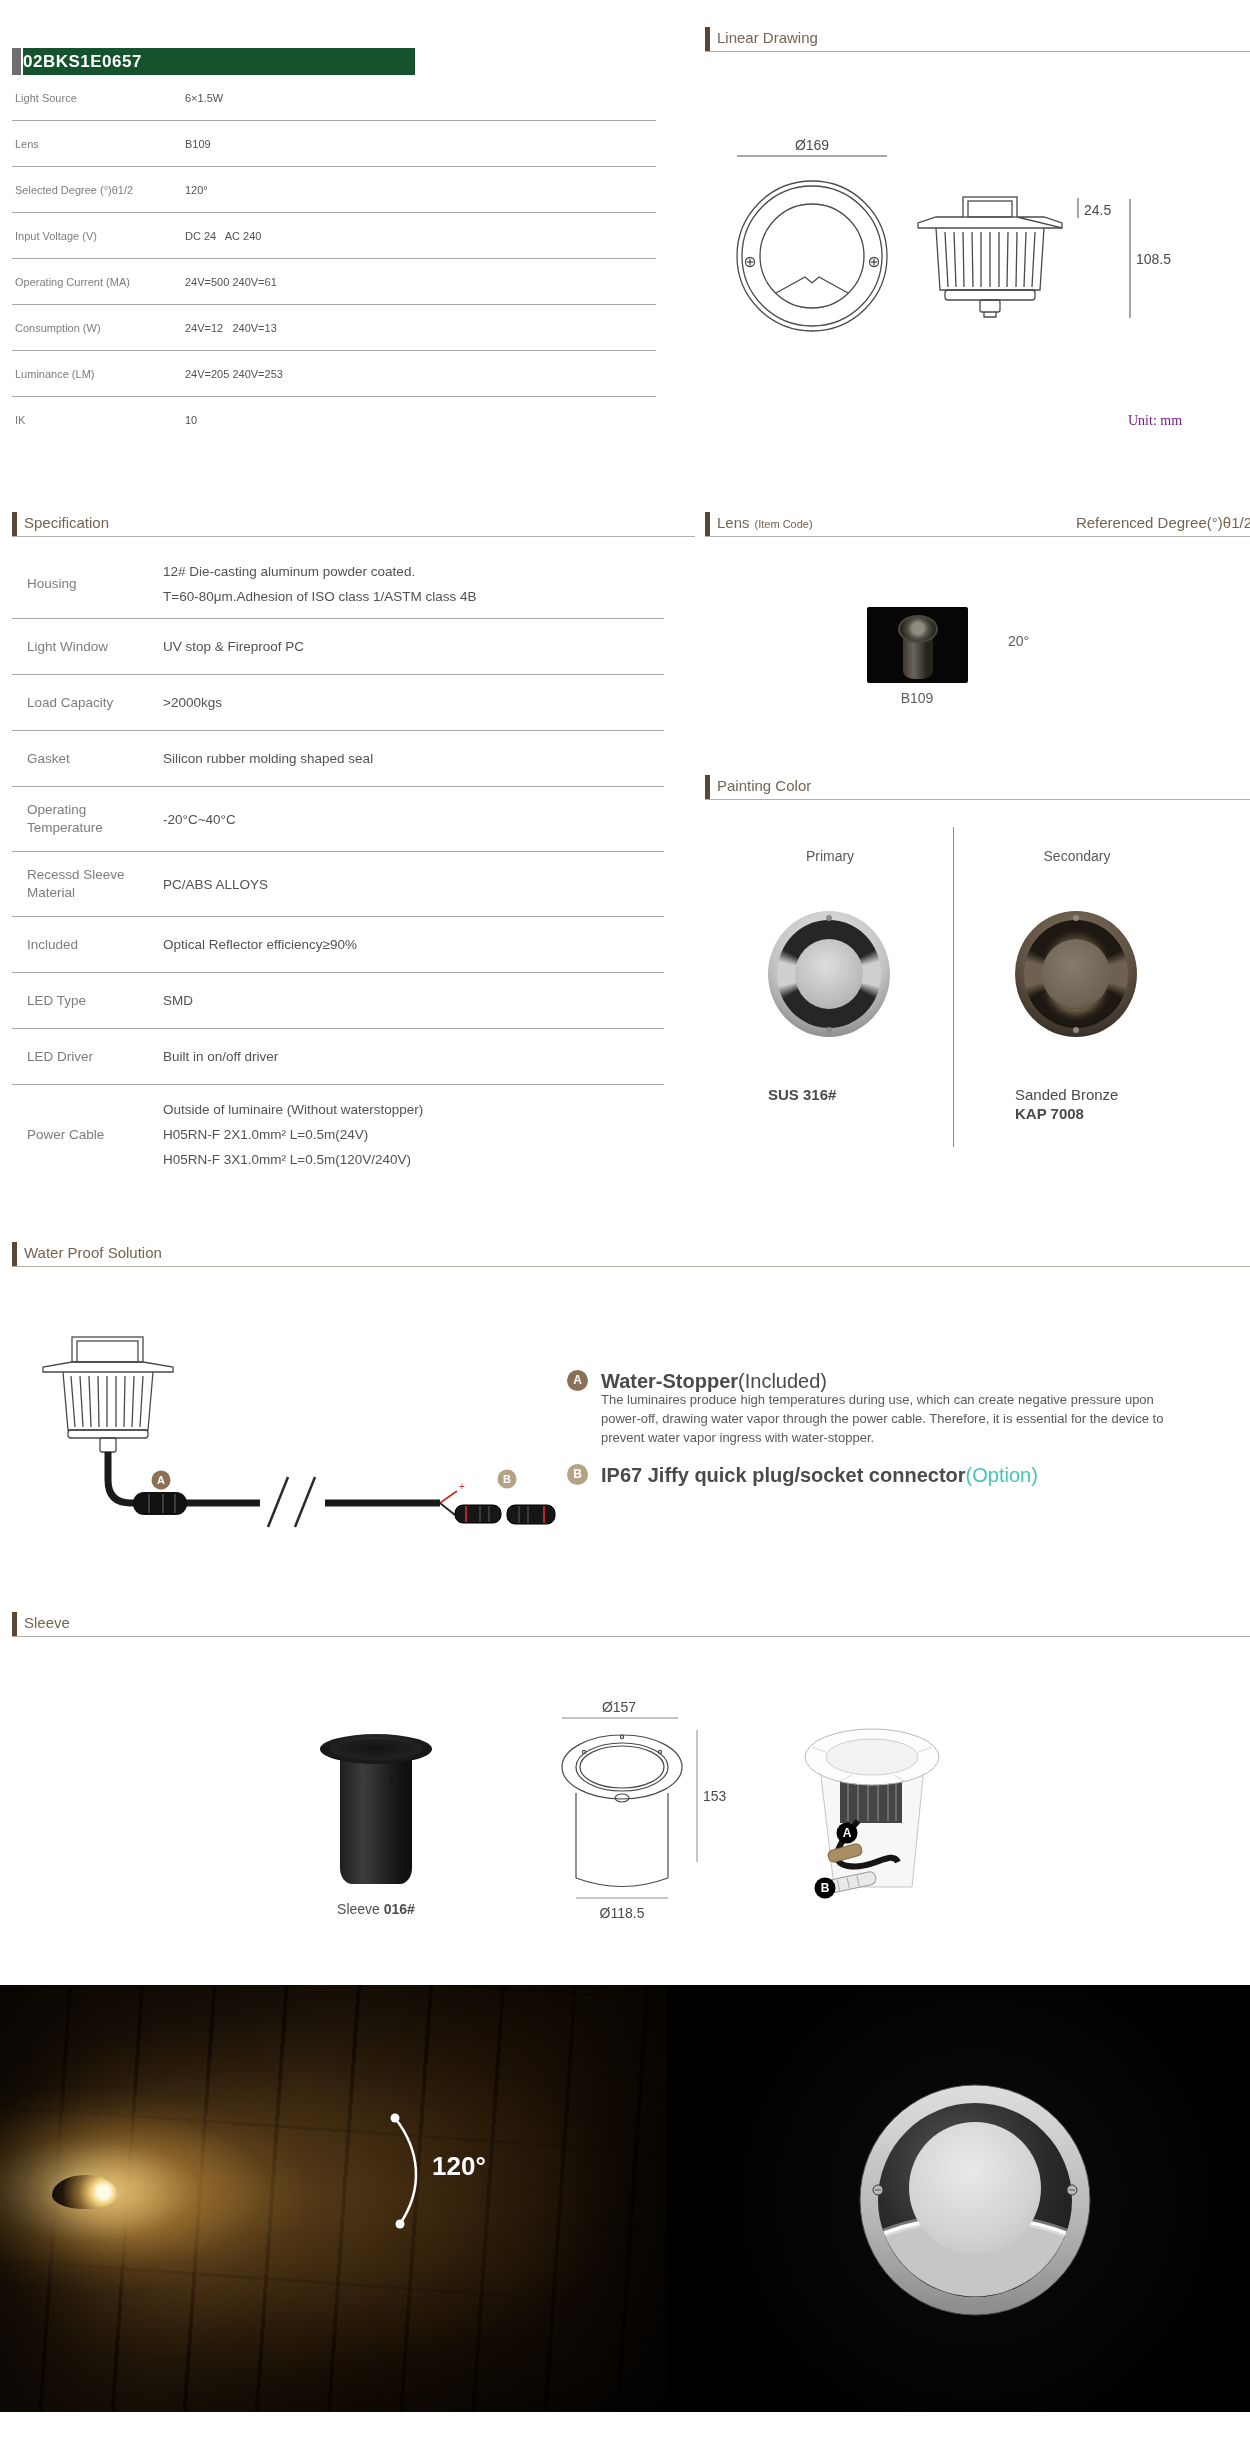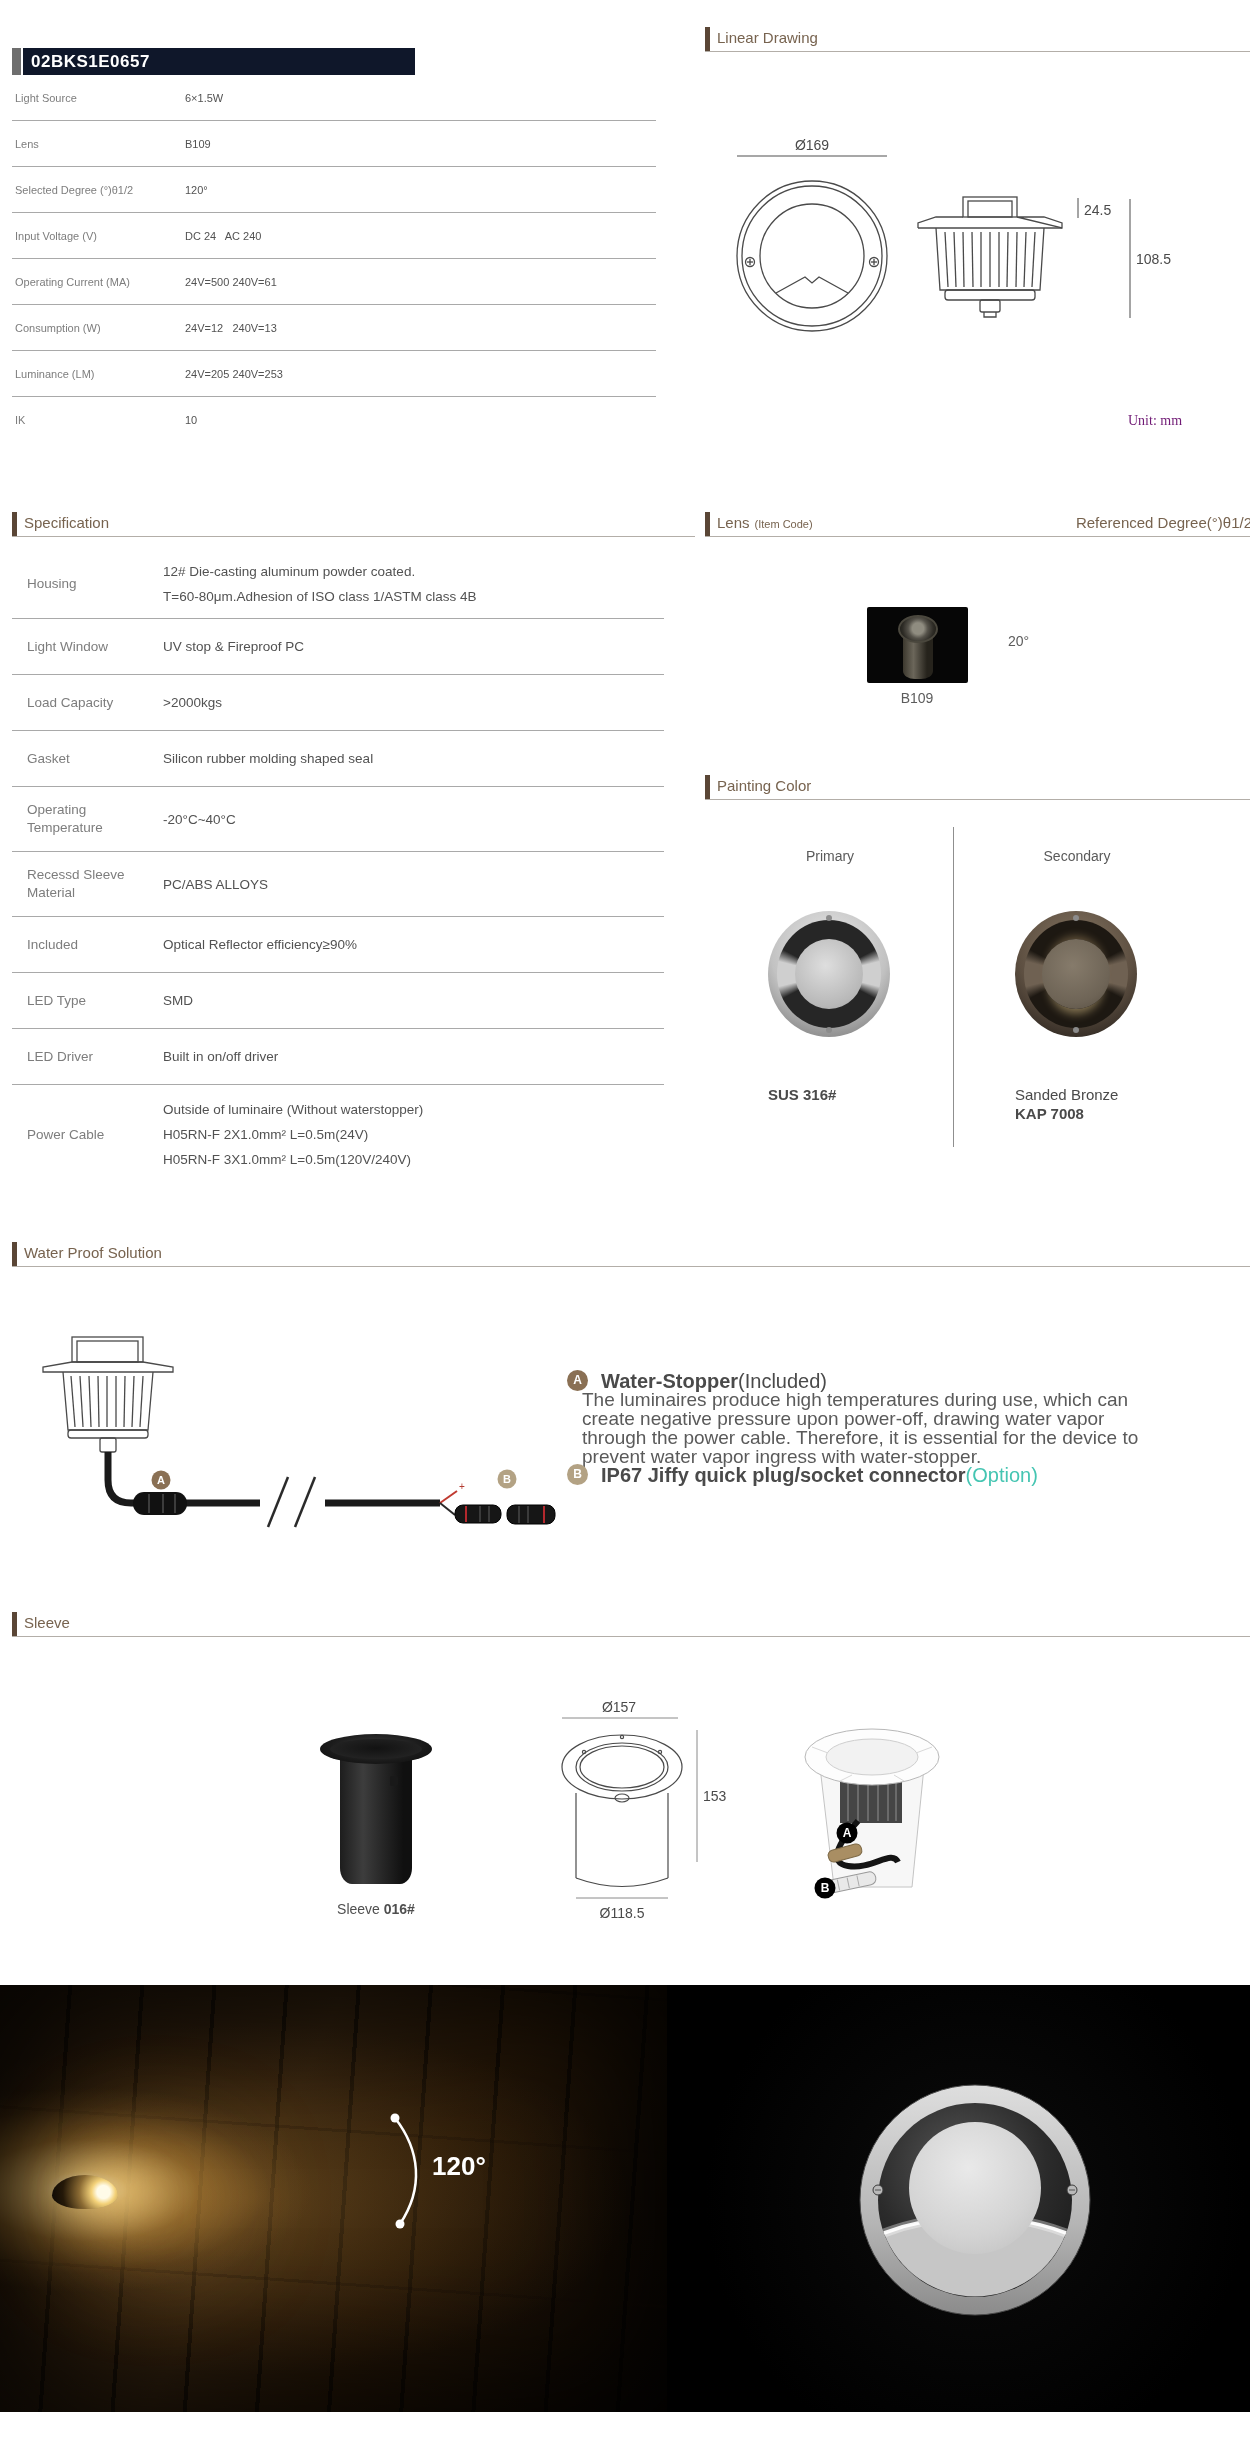--- a/index.html
+++ b/index.html
@@ -7,22 +7,22 @@
         font-family:"Liberation Sans","DejaVu Sans",sans-serif;color:#555;}
   
   .sec-head{position:absolute;display:flex;align-items:baseline;border-bottom:1px solid #b3aea8;
             padding:2px 0 5px 12px;color:#77634f;font-size:15px;}
   .sec-head::before{content:'';position:absolute;left:0;top:0;bottom:0;width:5px;background:#5a4636;}
   .sec-head .suffix{font-size:11px;margin-left:5px;color:#77634f;}
   .sec-head .right{margin-left:auto;font-size:15px;color:#77634f;}
   
   .code-bar{position:absolute;left:12px;top:48px;width:403px;height:27px;display:flex;}
   .code-lead{width:9px;height:27px;background:#6e6e6e;margin-right:2px;}
-  .code-body{flex:1;background:#0f172a;color:#fff;font-weight:bold;font-size:17px;line-height:27px;
-             padding-left:8px;letter-spacing:.5px;}
+  .code-body{flex:1;background:#14532d;color:#fff;font-weight:bold;font-size:17px;line-height:27px;
+             letter-spacing:.5px;}
   
   .qtable{position:absolute;left:12px;top:75px;width:644px;}
   .qrow{display:flex;align-items:center;height:45px;border-bottom:1px solid #a9a9a9;font-size:11px;}
   .qrow:last-child{border-bottom:none;}
   .qlabel{flex:0 0 170px;padding-left:3px;color:#7d7d7d;}
   .qval{flex:1;color:#525252;white-space:pre;}
   
   .stable{position:absolute;left:12px;top:550px;width:652px;}
   .srow{display:flex;align-items:center;border-bottom:1px solid #a9a9a9;font-size:13.5px;padding:15px 0;}
   .srow:last-child{border-bottom:none;}
@@ -55,21 +55,21 @@
   .pc-secondary .disc{background:radial-gradient(circle at 45% 38%,#867b6b,#6e6456 65%,#544b3f);
      box-shadow:0 12px 10px -7px rgba(255,226,160,.45),0 -9px 8px -6px rgba(255,216,150,.3);}
   .pc-caption{position:absolute;font-size:15px;color:#4a4a4a;}
   .pc-divider{position:absolute;left:953px;top:827px;width:1px;height:320px;background:#8f8f8f;}
   
   .wp-badge{position:absolute;width:21px;height:21px;border-radius:50%;color:#fff;font-weight:bold;
             font-size:12px;text-align:center;line-height:21px;}
   .wp-head{position:absolute;left:601px;width:600px;font-size:20px;font-weight:bold;color:#4a4a4a;}
   .wp-head .normal{font-weight:normal;}
   .wp-head .option{font-weight:normal;color:#45c5b2;}
-  .wp-body{position:absolute;left:582px;width:585px;font-size:19px;line-height:19px;color:#5a5a5a;}
+  .wp-body{position:absolute;left:601px;width:585px;font-size:13px;line-height:19px;color:#5a5a5a;}
   
   .sleeve-photo{position:absolute;left:320px;top:1734px;width:112px;height:156px;}
   .sleeve-body{position:absolute;left:20px;top:16px;width:72px;height:134px;
      background:linear-gradient(90deg,#1d1d1d,#3d3d3d 32%,#262626 60%,#101010 88%);
      border-radius:4px 4px 12px 12px/4px 4px 16px 16px;}
   .sleeve-lug{position:absolute;right:14px;top:26px;width:8px;height:10px;background:#191919;border-radius:2px;}
   .sleeve-rim{position:absolute;left:0;top:0;width:112px;height:30px;border-radius:50%;
      background:radial-gradient(ellipse at 50% 42%,#3c3c3c,#1a1a1a 60%,#0a0a0a);}
   .sleeve-rim-inner{position:absolute;left:10px;top:5px;width:92px;height:20px;border-radius:50%;
      background:radial-gradient(ellipse at 50% 45%,#121212,#232323 75%,#060606);}

